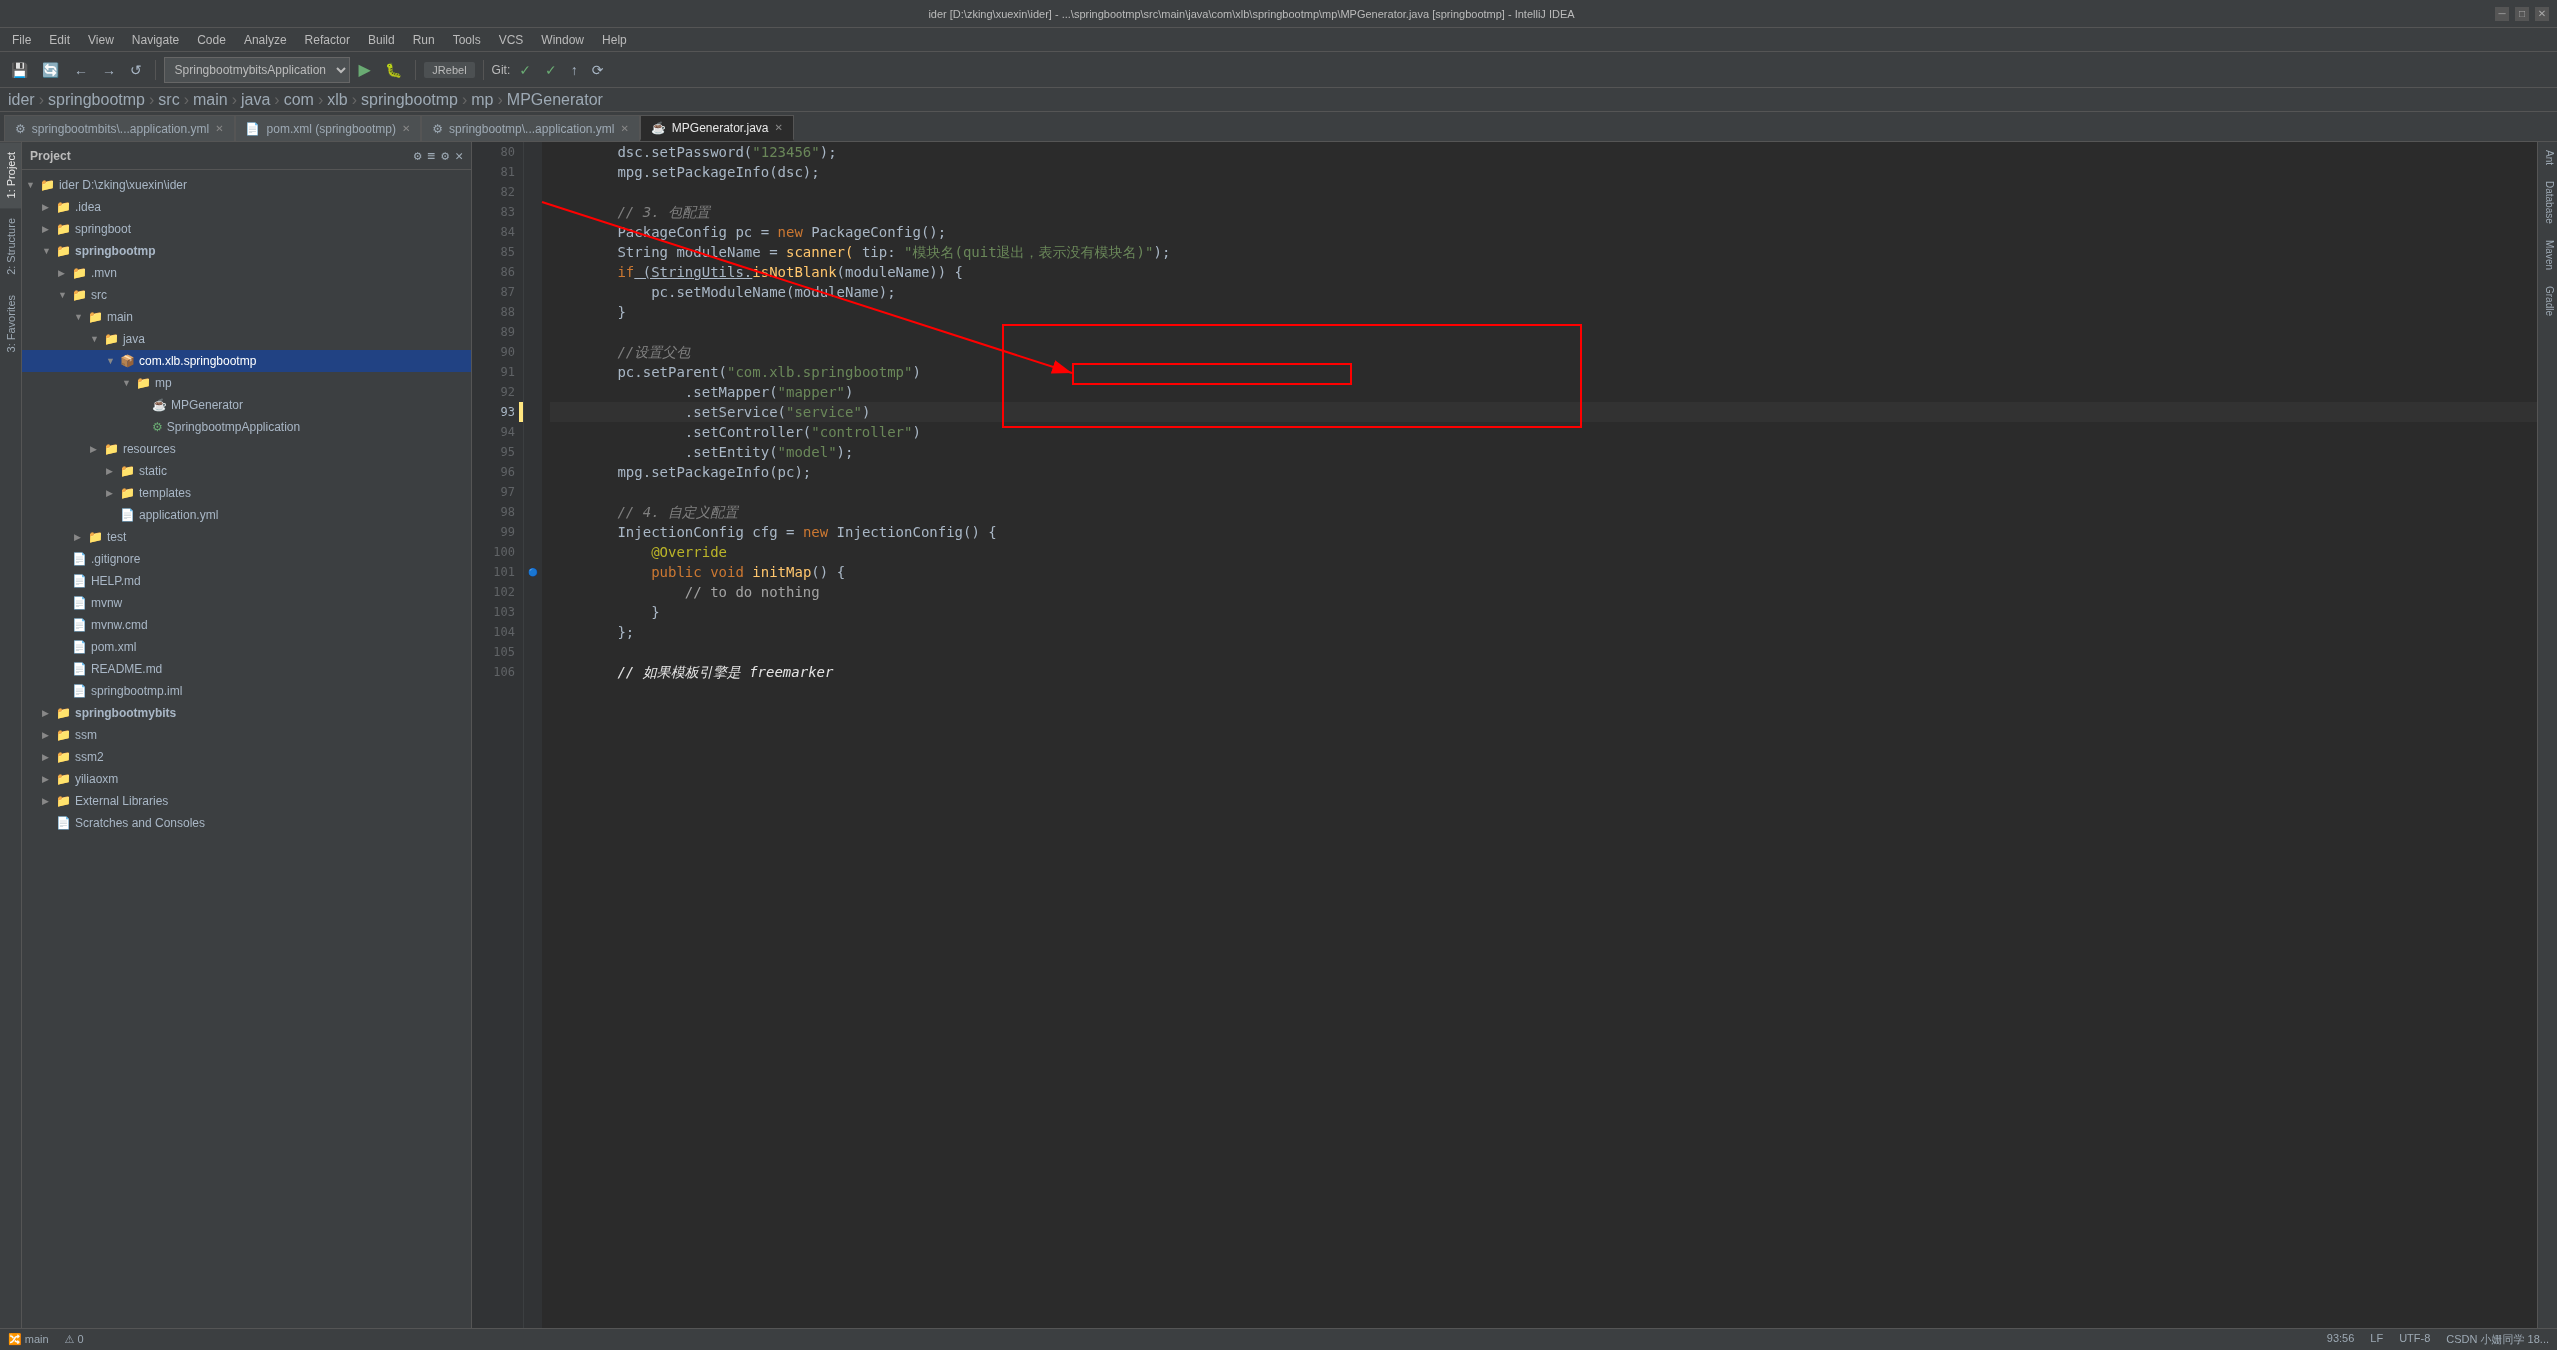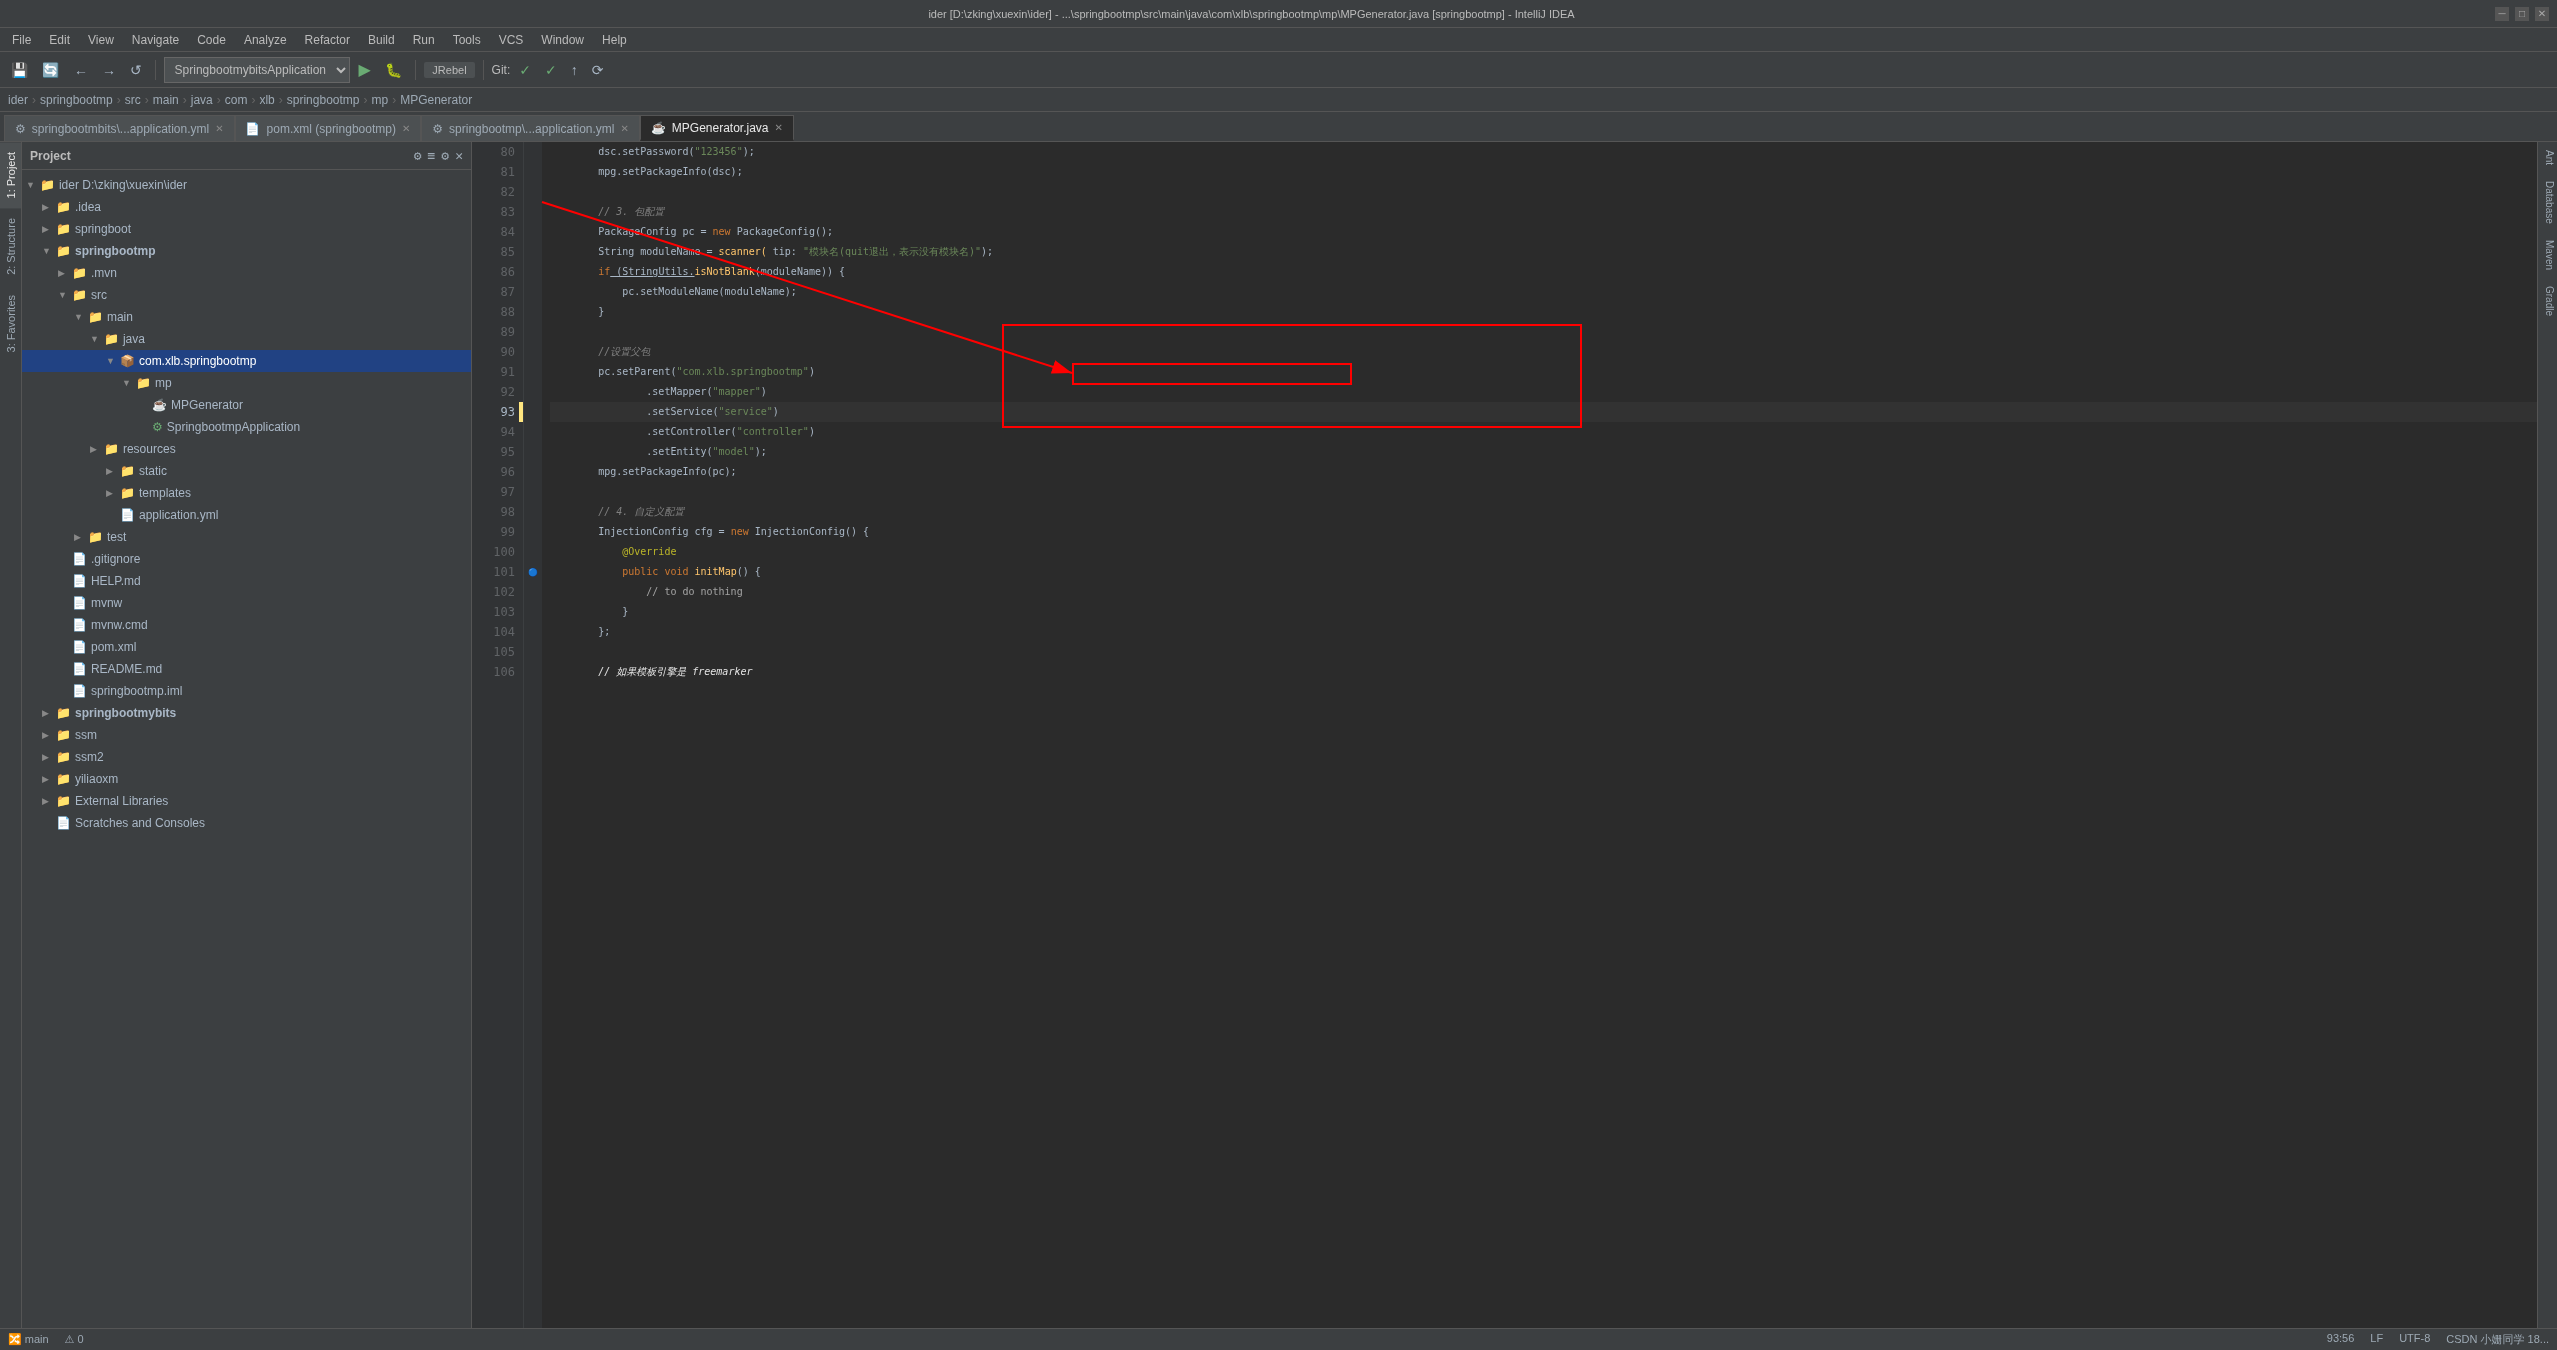--- a/index.html
+++ b/index.html
@@ -97,21 +97,21 @@
 
     
     #nav-bar {
       background: #3c3f41;
       height: 24px;
       display: flex;
       align-items: center;
       padding: 0 8px;
       border-bottom: 1px solid #555;
       flex-shrink: 0;
-      font-size: 12px;
+      font-size: 16px;
       color: #9da9b4;
       font-family: Arial, sans-serif;
       gap: 4px;
     }
     .breadcrumb-sep { color: #666; }
 
     
     #tab-bar {
       background: #3c3f41;
       height: 30px;
@@ -279,21 +279,21 @@
       overflow-y: auto;
       overflow-x: auto;
       padding: 0 0 0 8px;
       position: relative;
     }
     .code-line {
       height: 20px;
       display: flex;
       align-items: center;
       white-space: pre;
-      font-size: 10px;
+      font-size: 14px;
       font-family: Consolas, monospace;
       line-height: 20px;
       position: relative;
     }
     .code-line.active-line { background: #323232; }
 
     
     #right-sidebar {
       width: 20px;
       background: #3c3f41;

